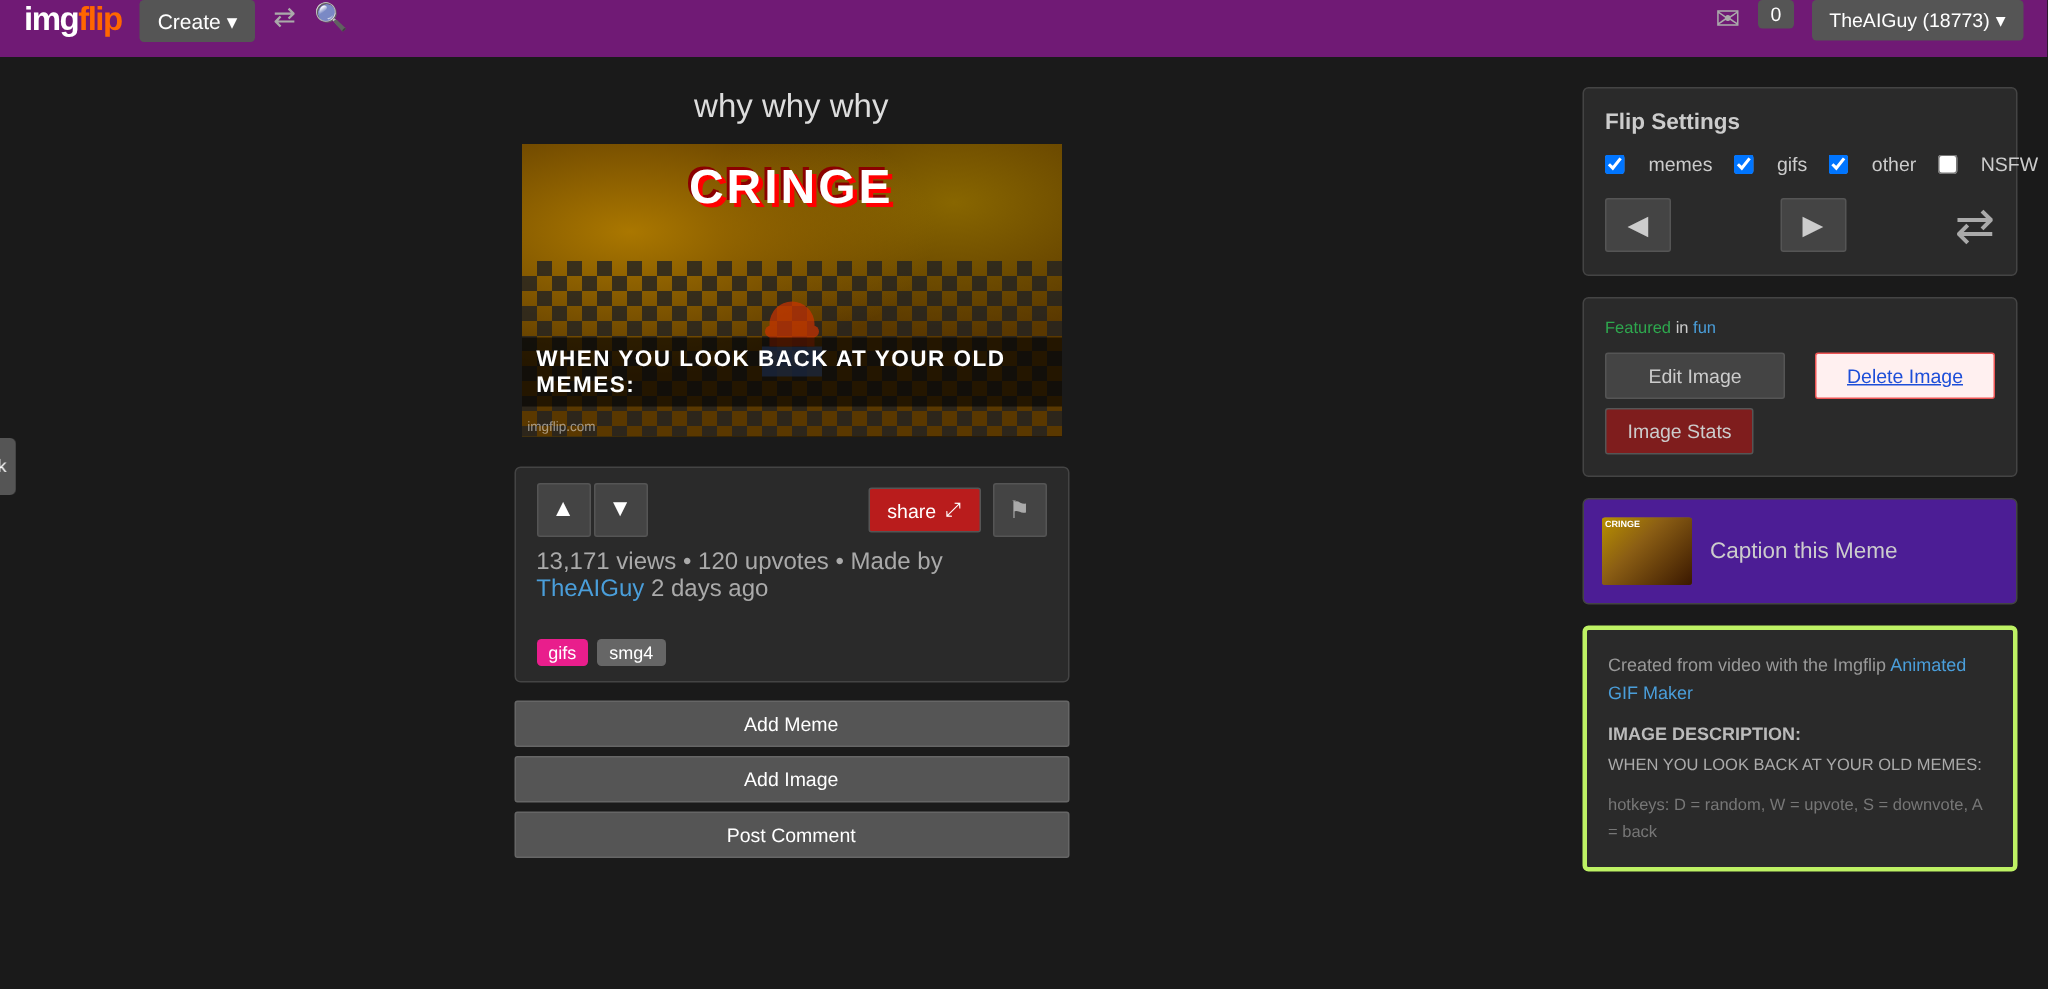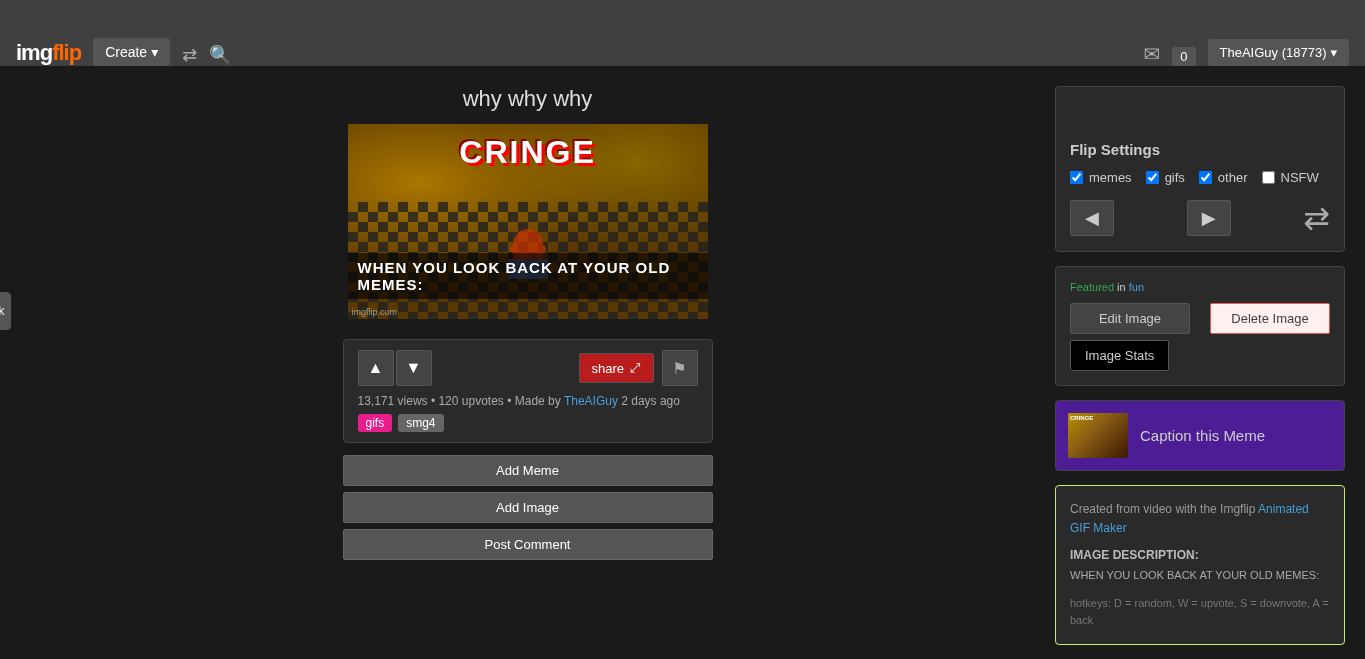--- a/index.html
+++ b/index.html
@@ -1,23 +1,23 @@
 <!DOCTYPE html>
 <html><head>
   <meta charset="utf-8">
   <style>
     * { box-sizing: border-box; margin: 0; padding: 0; }
     body { background: #1a1a1a; font-family: Arial, sans-serif; color: #ccc; font-size: 14px; }
 
     
     .header {
-      background: #404040;
-      height: 66px;
-      display: flex;
-      align-items: flex-end;
+      background: #701a75;
+      height: 38px;
+      display: flex;
+      align-items: flex-start;
       padding: 0 16px;
       gap: 12px;
     }
     .logo {
       font-size: 22px;
       font-weight: bold;
       color: white;
       text-decoration: none;
       letter-spacing: -1px;
     }
@@ -239,23 +239,23 @@
       width: 36px;
       height: 36px;
       font-size: 16px;
       cursor: pointer;
       display: flex;
       align-items: center;
       justify-content: center;
       border-radius: 2px;
     }
     .stats-row {
-      font-size: 12px;
+      font-size: 16px;
       color: #aaa;
-      margin-bottom: 6px;
+      margin-bottom: 24px;
     }
     .stats-row a { color: #4a9eda; text-decoration: none; }
     .tags-row { display: flex; gap: 6px; margin-bottom: 0; }
     .tag {
       padding: 2px 8px;
       border-radius: 3px;
       font-size: 12px;
       color: white;
       cursor: pointer;
     }
@@ -309,32 +309,31 @@
       background: #2a2a2a;
       border: 1px solid #444;
       border-radius: 4px;
       padding: 14px;
     }
     .flip-settings-title {
       font-size: 15px;
       color: #ccc;
       margin-bottom: 12px;
       font-weight: bold;
-      margin-top: 40px;
     }
     .checkbox-row {
       display: flex;
       gap: 14px;
       margin-bottom: 14px;
       align-items: center;
     }
     .checkbox-item {
       display: flex;
       align-items: center;
-      gap: 6px;
+      gap: 16px;
       font-size: 13px;
       color: #ccc;
       justify-content: space-between;
     }
     .checkbox-item input { cursor: pointer; }
     .nav-row {
       display: flex;
       align-items: center;
       justify-content: space-between;
     }
@@ -387,29 +386,30 @@
       color: #ccc;
       padding: 7px 14px;
       cursor: pointer;
       font-size: 13px;
       border-radius: 2px;
       flex: 1;
     }
     .delete-image-btn {
       background: #fff0f0;
       border: 1px solid #e55;
-      color: #404040;
+      color: #1d4ed8;
       padding: 7px 14px;
       cursor: pointer;
       font-size: 13px;
       border-radius: 2px;
       flex: 1;
+      text-decoration: underline;
     }
     .image-stats-btn {
-      background: #000000;
+      background: #7f1d1d;
       border: 1px solid #555;
       color: #ccc;
       padding: 7px 14px;
       cursor: pointer;
       font-size: 13px;
       border-radius: 2px;
       width: fit-content;
     }
 
     
@@ -439,21 +439,21 @@
         linear-gradient(135deg, #b89000 0%, #8b5e14 40%, #3a1800 100%);
     }
     .caption-label {
       font-size: 15px;
       color: #ccc;
     }
 
     
     .info-section {
       background: #2a2a2a;
-      border: 1px solid #bef264;
+      border: 3px solid #bef264;
       border-radius: 4px;
       padding: 14px;
       font-size: 12px;
       color: #999;
       line-height: 1.6;
     }
     .info-section a { color: #4a9eda; text-decoration: none; }
     .info-section .desc-label {
       color: #bbb;
       font-weight: bold;

